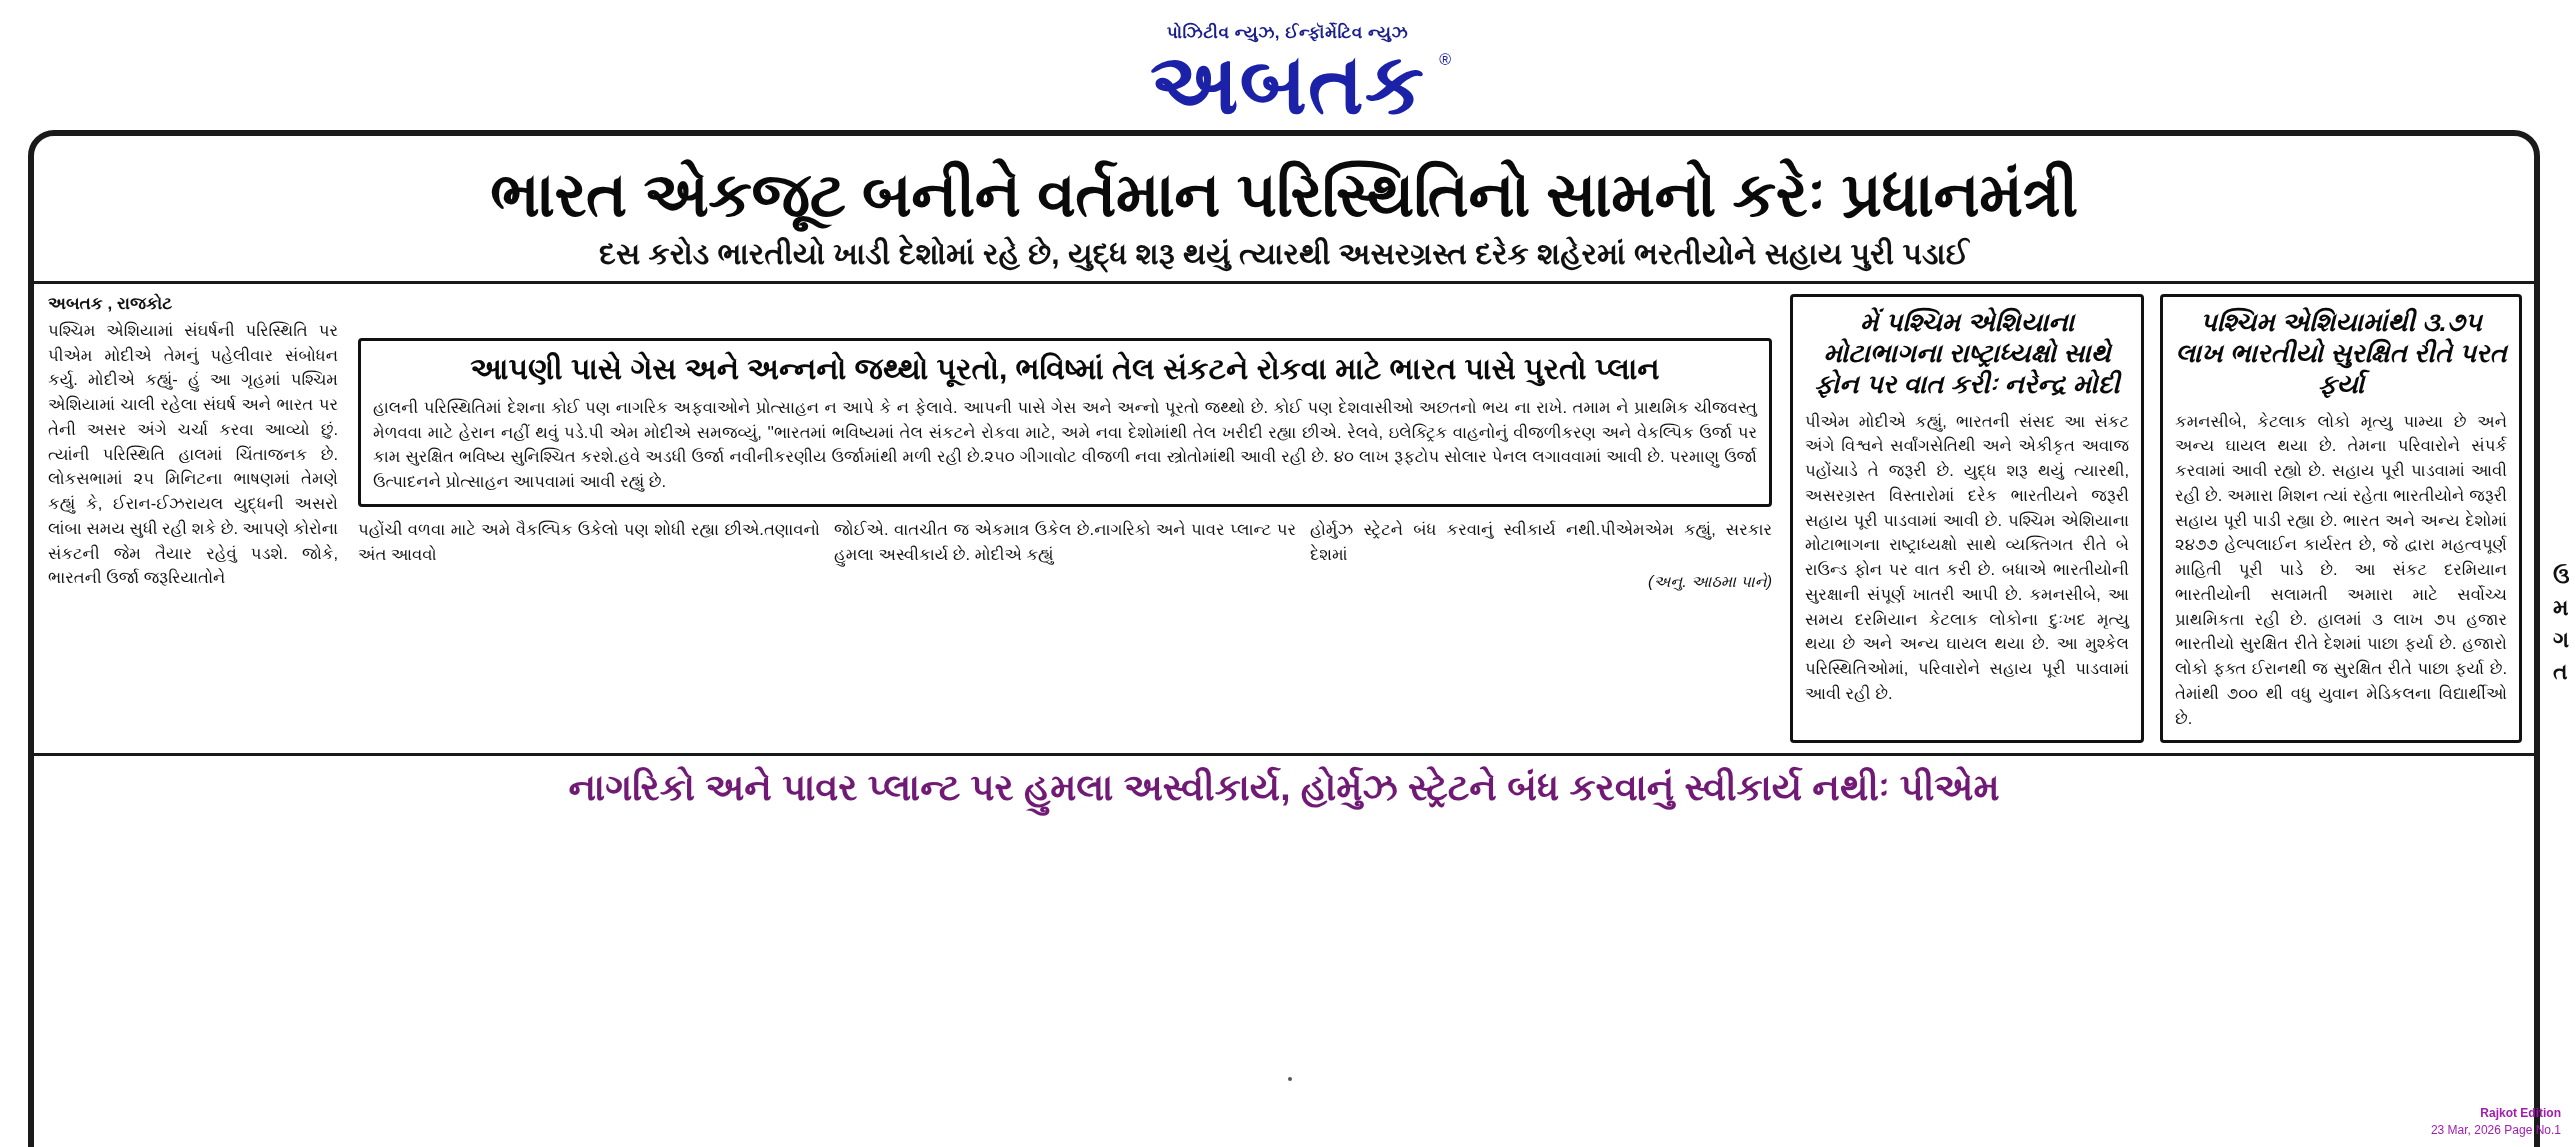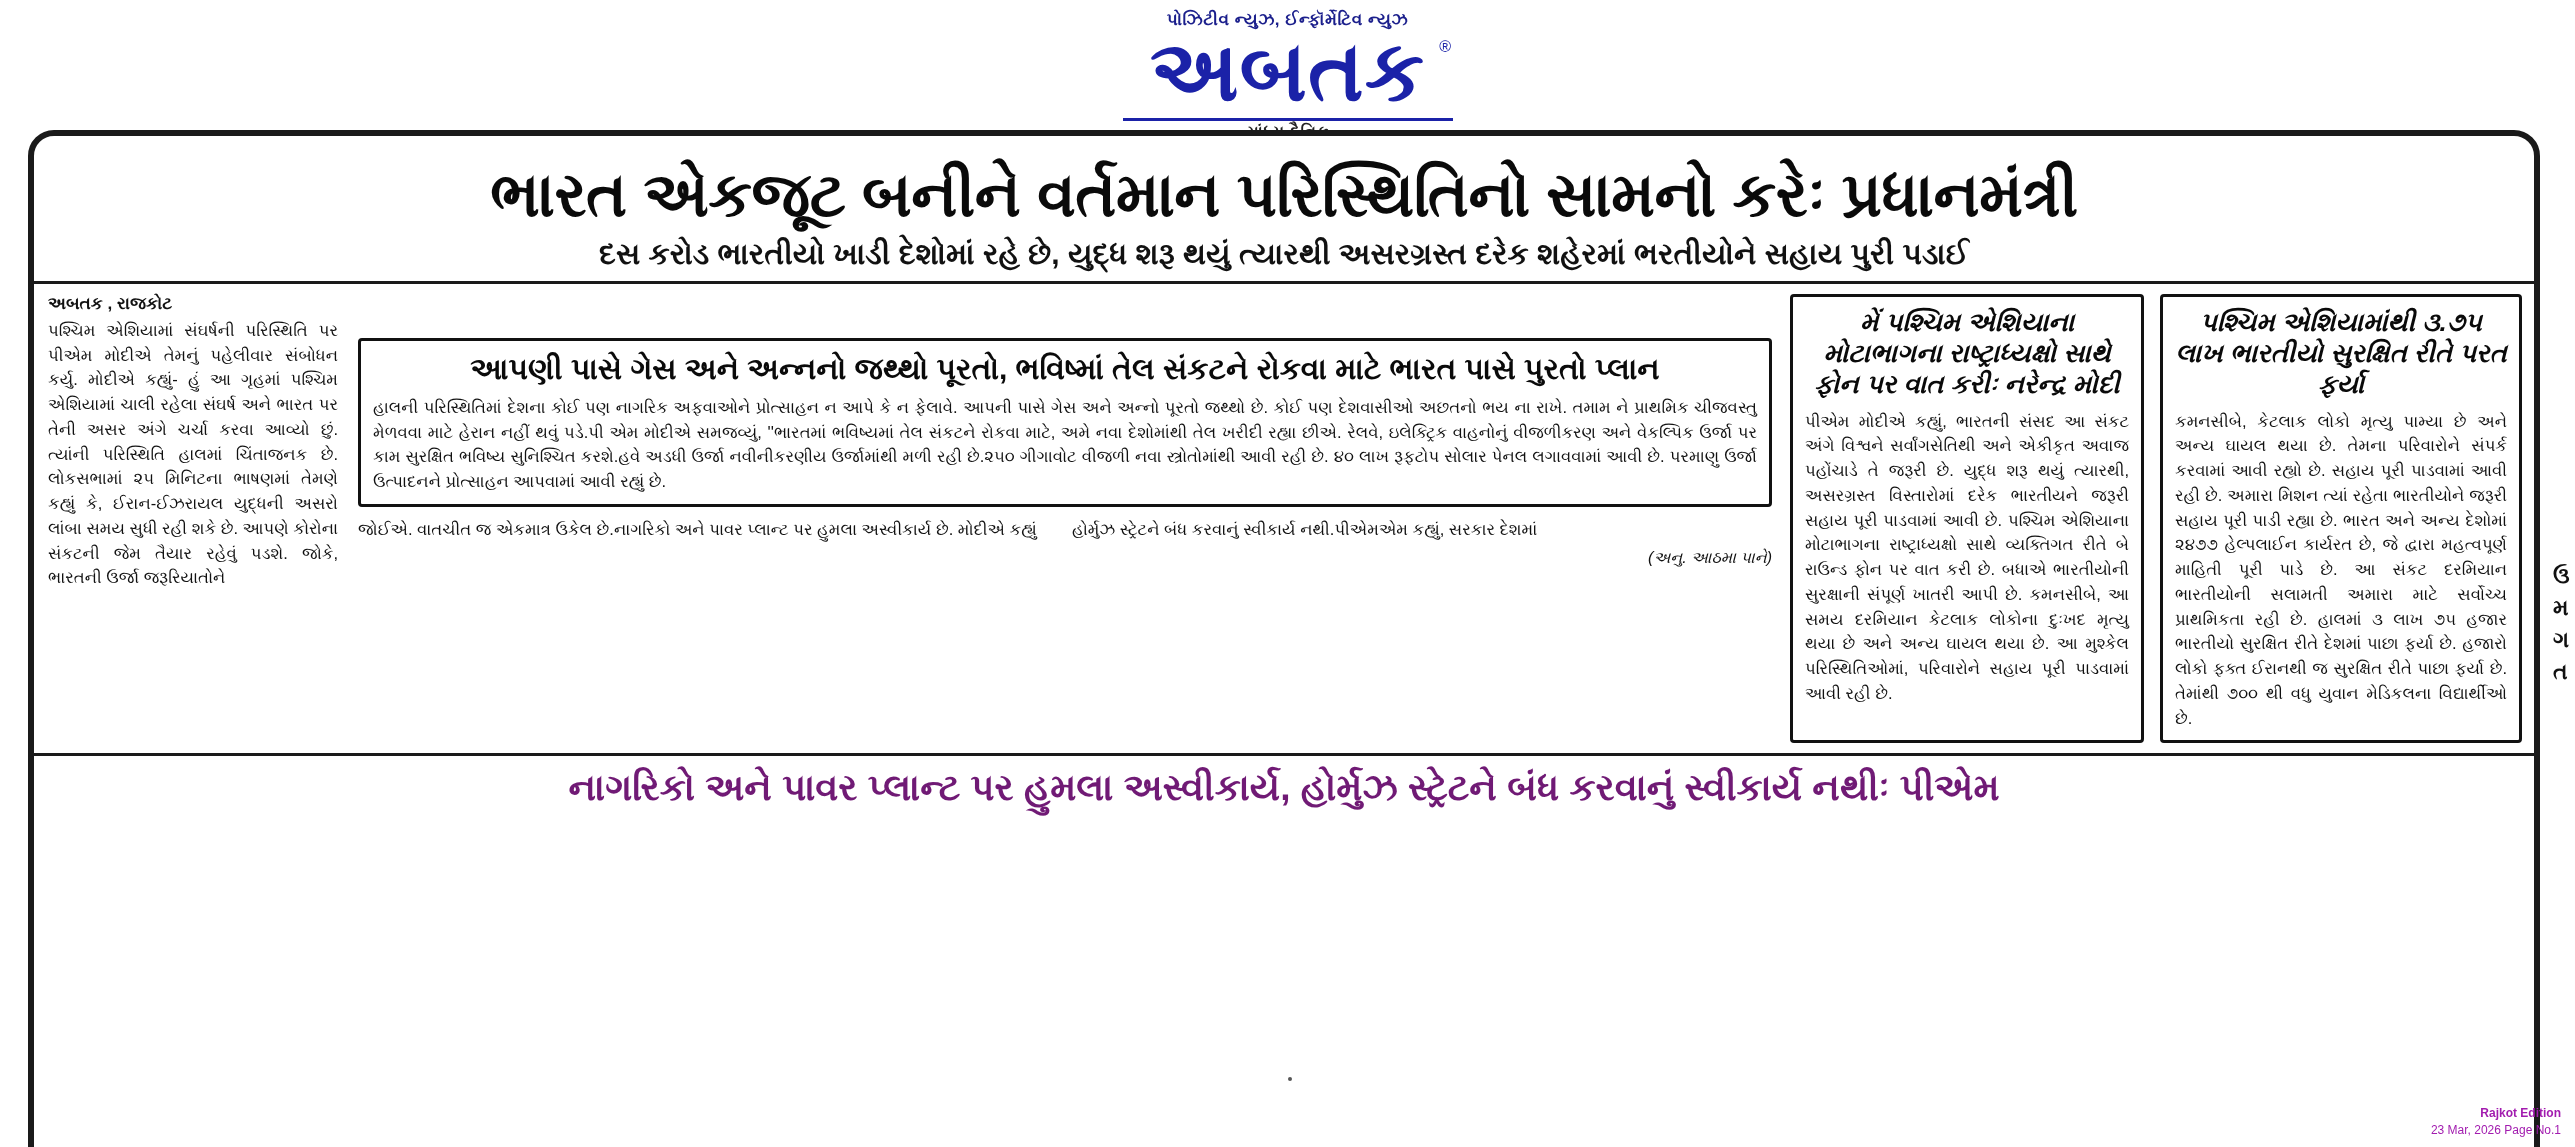--- a/index.html
+++ b/index.html
@@ -13,21 +13,21 @@
     font-family: "Liberation Sans", sans-serif;
     color: #111;
     position: relative;
     overflow: hidden;
   }
 
   
   .masthead {
     width: 100%;
     text-align: center;
-    padding-top: 10px;
+    padding-top: 23px;
   }
   .masthead-tagline {
     font-size: 17px;
     font-weight: bold;
     color: #1b1f8c;
     letter-spacing: 0.5px;
     margin-bottom: 2px;
   }
   .masthead-logo-wrap {
     position: relative;
@@ -260,20 +260,21 @@
       <div class="dateline">અબતક , રાજકોટ</div>
       <div class="body-text">પશ્ચિમ એશિયામાં સંઘર્ષની પરિસ્થિતિ પર પીએમ મોદીએ તેમનું પહેલીવાર સંબોધન કર્યુ. મોદીએ કહ્યું- હું આ ગૃહમાં પશ્ચિમ એશિયામાં ચાલી રહેલા સંઘર્ષ અને ભારત પર તેની અસર અંગે ચર્ચા કરવા આવ્યો છું. ત્યાંની પરિસ્થિતિ હાલમાં ચિંતાજનક છે. લોકસભામાં ૨૫ મિનિટના ભાષણમાં તેમણે કહ્યું કે, ઈરાન-ઈઝરાયલ યુદ્ધની અસરો લાંબા સમય સુધી રહી શકે છે. આપણે કોરોના સંકટની જેમ તૈયાર રહેવું પડશે. જોકે, ભારતની ઉર્જા જરૂરિયાતોને</div>
     </div>
 
     <div class="col-center">
       <div class="boxed">
         <div class="box-title">આપણી પાસે ગેસ અને અન્નનો જથ્થો પૂરતો, ભવિષ્માં તેલ સંકટને રોકવા માટે ભારત પાસે પુરતો પ્લાન</div>
         <div class="body-text">હાલની પરિસ્થિતિમાં દેશના કોઈ પણ નાગરિક અફવાઓને પ્રોત્સાહન ન આપે કે ન ફેલાવે. આપની પાસે ગેસ અને અન્નો પૂરતો જથ્થો છે. કોઈ પણ દેશવાસીઓ અછતનો ભય ના રાખે. તમામ ને પ્રાથમિક ચીજવસ્તુ મેળવવા માટે હેરાન નહીં થવું પડે.પી એમ મોદીએ સમજવ્યું, ''ભારતમાં ભવિષ્યમાં તેલ સંકટને રોકવા માટે, અમે નવા દેશોમાંથી તેલ ખરીદી રહ્યા છીએ. રેલવે, ઇલેક્ટ્રિક વાહનોનું વીજળીકરણ અને વેકલ્પિક ઉર્જા પર કામ સુરક્ષિત ભવિષ્ય સુનિશ્ચિત કરશે.હવે અડધી ઉર્જા નવીનીકરણીય ઉર્જામાંથી મળી રહી છે.૨૫૦ ગીગાવોટ વીજળી નવા સ્ત્રોતોમાંથી આવી રહી છે. ૪૦ લાખ રૂફટોપ સોલાર પેનલ લગાવવામાં આવી છે. પરમાણુ ઉર્જા ઉત્પાદનને પ્રોત્સાહન આપવામાં આવી રહ્યું છે.</div>
       </div>
       <div class="sub-cols">
+        <div class="body-text">પહોંચી વળવા માટે અમે વૈકલ્પિક ઉકેલો પણ શોધી રહ્યા છીએ.તણાવનો અંત આવવો</div>
         <div class="body-text">જોઈએ. વાતચીત જ એકમાત્ર ઉકેલ છે.નાગરિકો અને પાવર પ્લાન્ટ પર હુમલા અસ્વીકાર્ય છે. મોદીએ કહ્યું</div>
         <div class="body-text">
           <span>હોર્મુઝ સ્ટ્રેટને બંધ કરવાનું સ્વીકાર્ય નથી.પીએમએમ કહ્યું, સરકાર દેશમાં</span>
           <span class="contd" style="display:block">(અનુ. આઠમા પાને)</span>
         </div>
       </div>
     </div>
 
     <div class="col-r1">
       <div class="tall-box">

